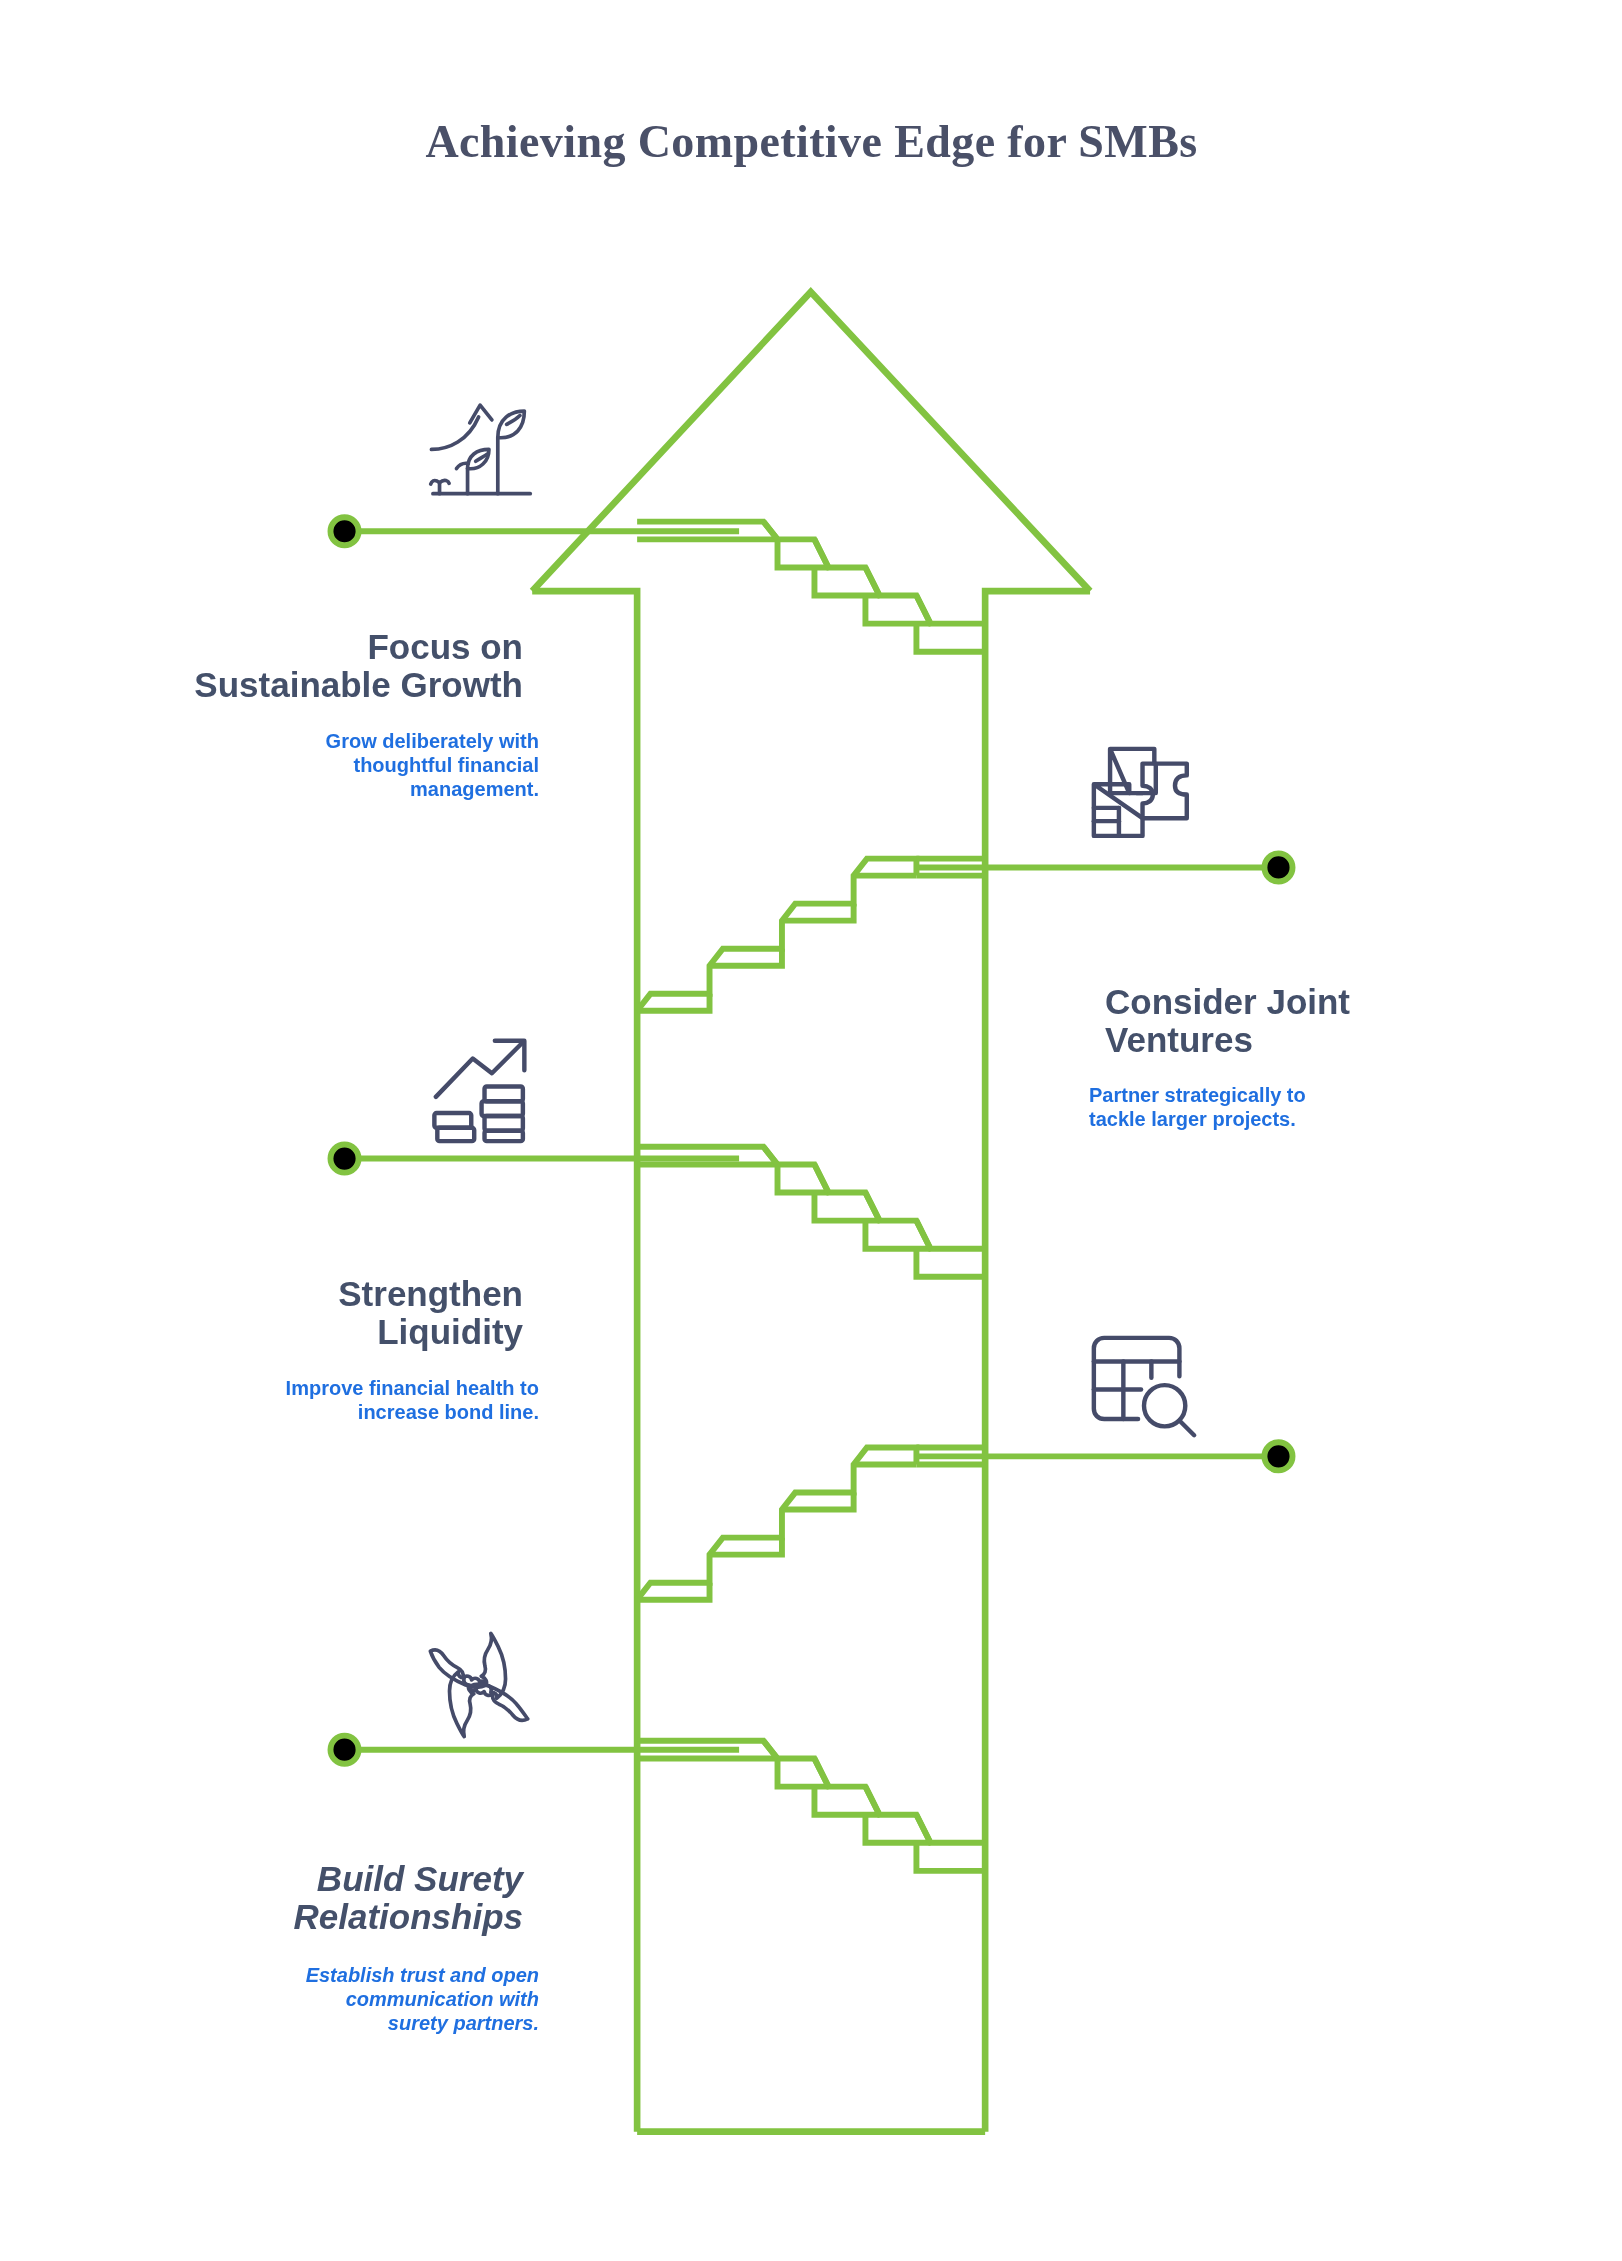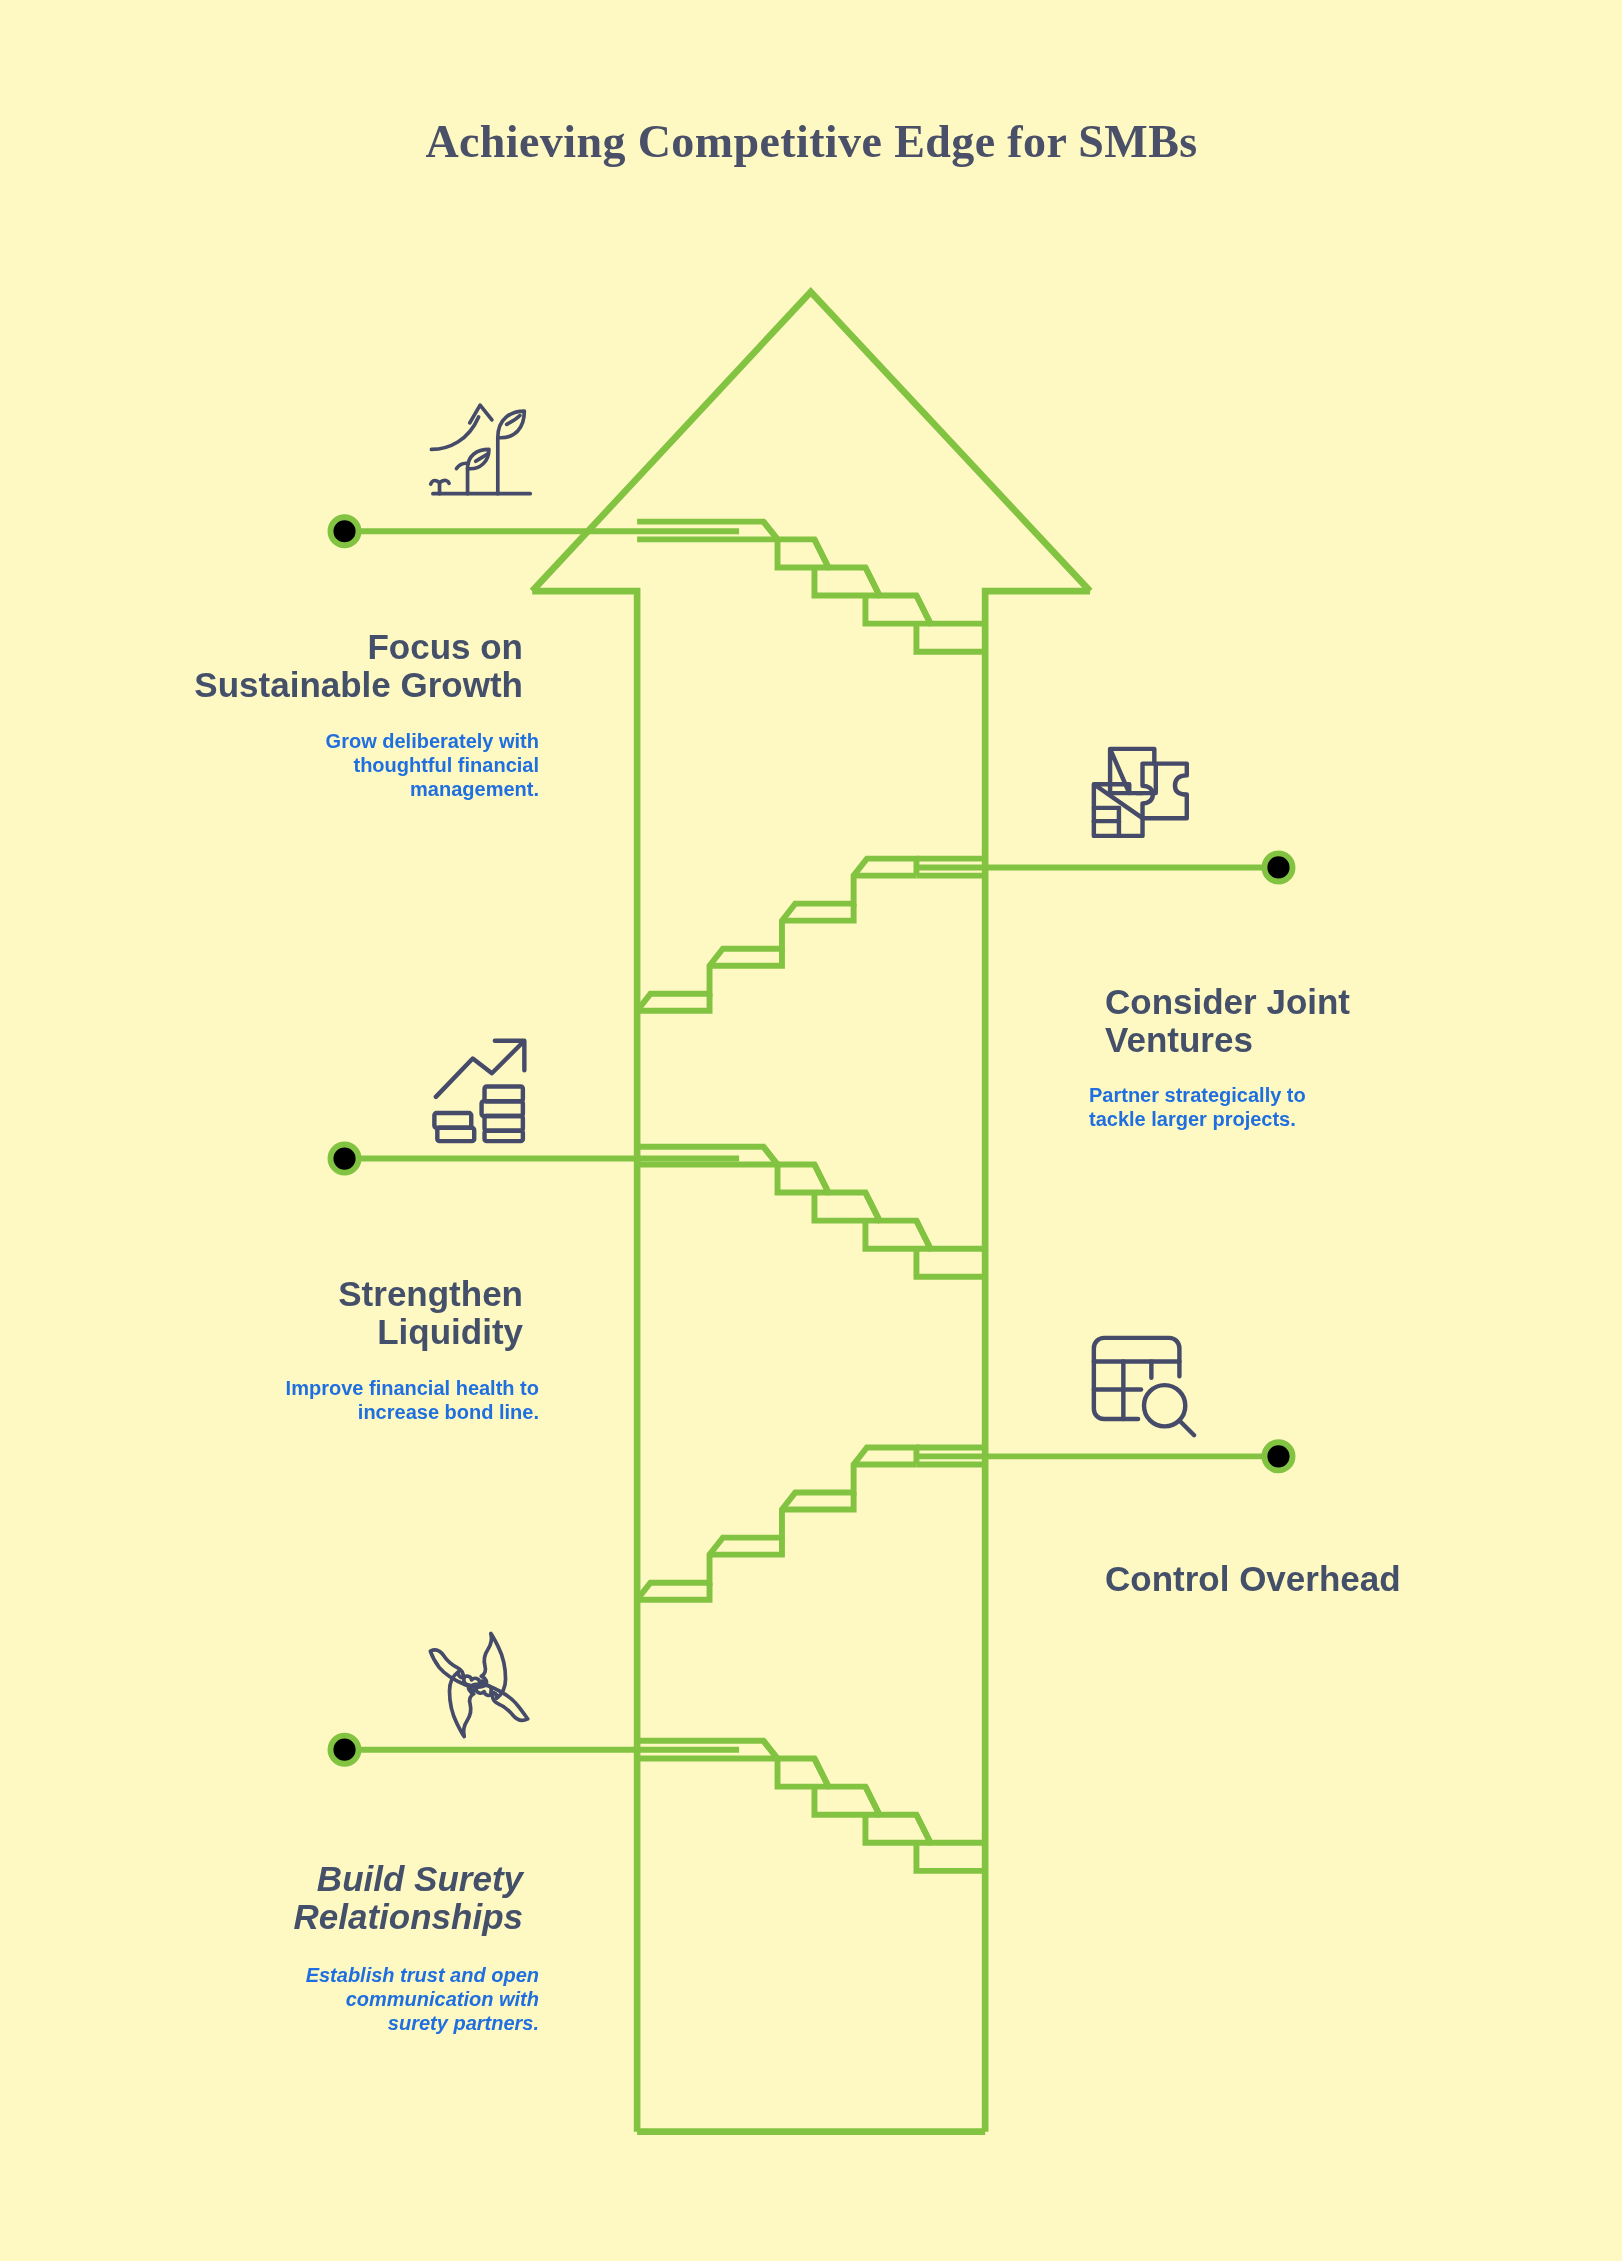--- a/index.html
+++ b/index.html
@@ -11,21 +11,21 @@
     width: 1623px;
     height: 2261px;
     overflow: hidden;
     font-family: "Liberation Sans", sans-serif;
     position: relative;
   }
   #stage {
     position: relative;
     width: 1623px;
     height: 2261px;
-    background: #fef9c3;
+    background: #ffffff;
   }
   #art {
     position: absolute;
     left: 0;
     top: 0;
     width: 1623px;
     height: 2261px;
   }
   .page-title {
     position: absolute;
@@ -287,21 +287,20 @@
   </div>
 
   <div class="block blk-joint align-left">
     <div class="heading">Consider Joint
 Ventures</div>
     <div class="body">Partner strategically to
 tackle larger projects.</div>
   </div>
 
   <div class="block blk-overhead align-left">
-    <div class="heading">Control Overhead</div>
   </div>
 
   <div class="block blk-surety align-right">
     <div class="heading">Build Surety
 Relationships</div>
     <div class="body">Establish trust and open
 communication with
 surety partners.</div>
   </div>
 

